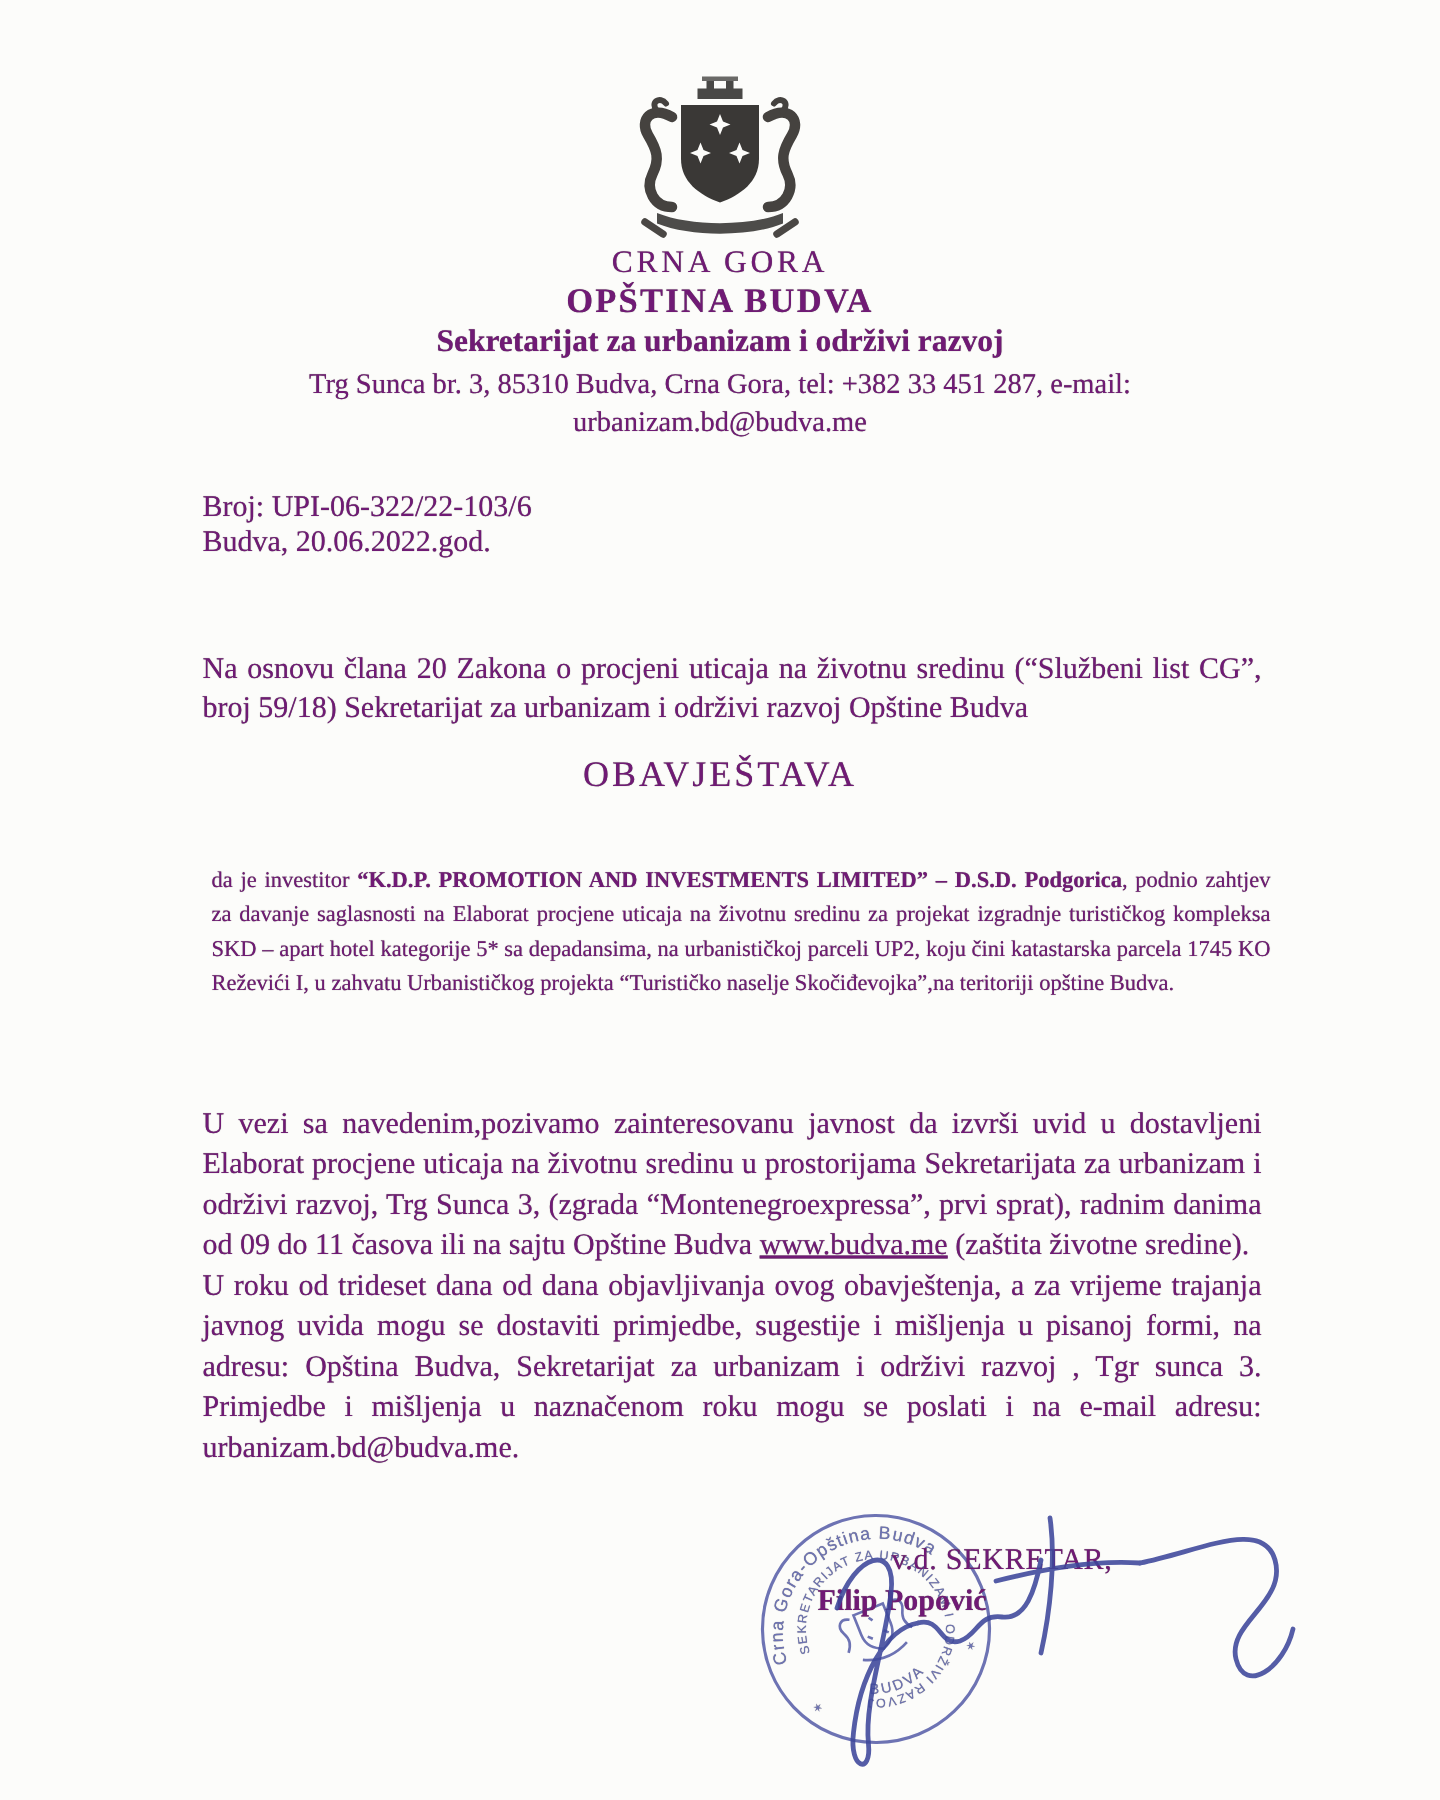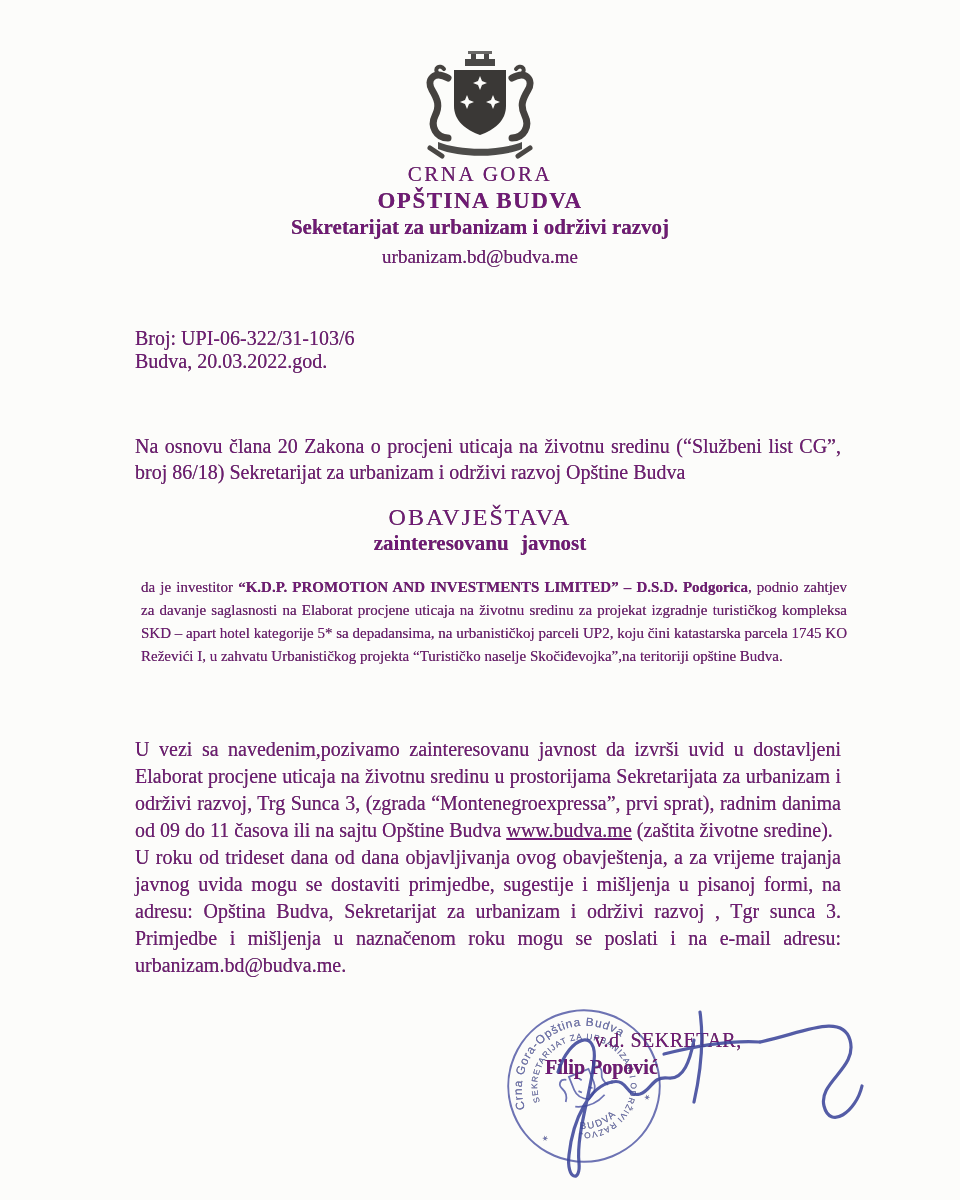--- a/index.html
+++ b/index.html
@@ -64,32 +64,32 @@
       <path d="M22,98 l12,8 M122,98 l-12,8" stroke="#4a4744" stroke-width="5" stroke-linecap="round"></path>
     </svg>
   </div>
 
   <div class="hdr">
     <div class="country">CRNA GORA</div>
     <div class="muni">OPŠTINA BUDVA</div>
     <div class="dept">Sekretarijat za urbanizam i održivi razvoj</div>
   </div>
   <div class="addr">
+    <div>Trg Sunca br. 3, 85310 Budva, Crna Gora, tel: +382 33 451 287, e-mail:</div>
     <div>urbanizam.bd@budva.me</div>
   </div>
 
   <div class="ref">
-    <div>Broj: UPI-06-322/31-103/6</div>
-    <div>Budva, 20.03.2022.god.</div>
+    <div>Broj: UPI-06-322/22-103/6</div>
+    <div>Budva, 20.06.2022.god.</div>
   </div>
 
-  <p class="intro">Na osnovu člana 20  Zakona o procjeni uticaja na životnu sredinu (“Službeni list CG”, broj 86/18) Sekretarijat za urbanizam i održivi razvoj Opštine Budva</p>
+  <p class="intro">Na osnovu člana 20  Zakona o procjeni uticaja na životnu sredinu (“Službeni list CG”, broj 59/18) Sekretarijat za urbanizam i održivi razvoj Opštine Budva</p>
 
   <div class="title">OBAVJEŠTAVA</div>
-  <div class="subtitle">zainteresovanu javnost</div>
 
   <p class="block-a"><span>da je investitor  </span><span class="bold">“K.D.P. PROMOTION AND INVESTMENTS LIMITED” – D.S.D. Podgorica</span><span>, podnio zahtjev za davanje saglasnosti na Elaborat procjene uticaja na životnu sredinu za projekat izgradnje turističkog kompleksa SKD – apart hotel kategorije 5* sa depadansima, na urbanističkoj parceli UP2, koju čini katastarska parcela 1745 KO Reževići I, u zahvatu Urbanističkog projekta “Turističko naselje Skočiđevojka”,na teritoriji opštine Budva.</span></p>
 
   <div class="block-b">
     <p><span>U vezi sa navedenim,pozivamo zainteresovanu javnost da izvrši uvid u dostavljeni Elaborat procjene uticaja na životnu sredinu u prostorijama Sekretarijata za urbanizam i održivi razvoj, Trg Sunca 3, (zgrada “Montenegroexpressa”, prvi sprat), radnim danima od 09 do 11 časova ili na sajtu Opštine Budva </span> <span class="link">www.budva.me</span><span> (zaštita životne sredine).</span></p>
     <p>U roku od trideset dana od dana objavljivanja ovog obavještenja, a za vrijeme trajanja javnog uvida mogu se dostaviti primjedbe, sugestije i mišljenja u pisanoj formi, na adresu: Opština Budva, Sekretarijat za urbanizam i održivi razvoj , Tgr sunca 3. Primjedbe i mišljenja u naznačenom roku mogu se poslati i na e-mail adresu: urbanizam.bd@budva.me.</p>
   </div>
 
   <div class="stamp">
     <svg width="176" height="176" viewBox="0 0 200 200">

